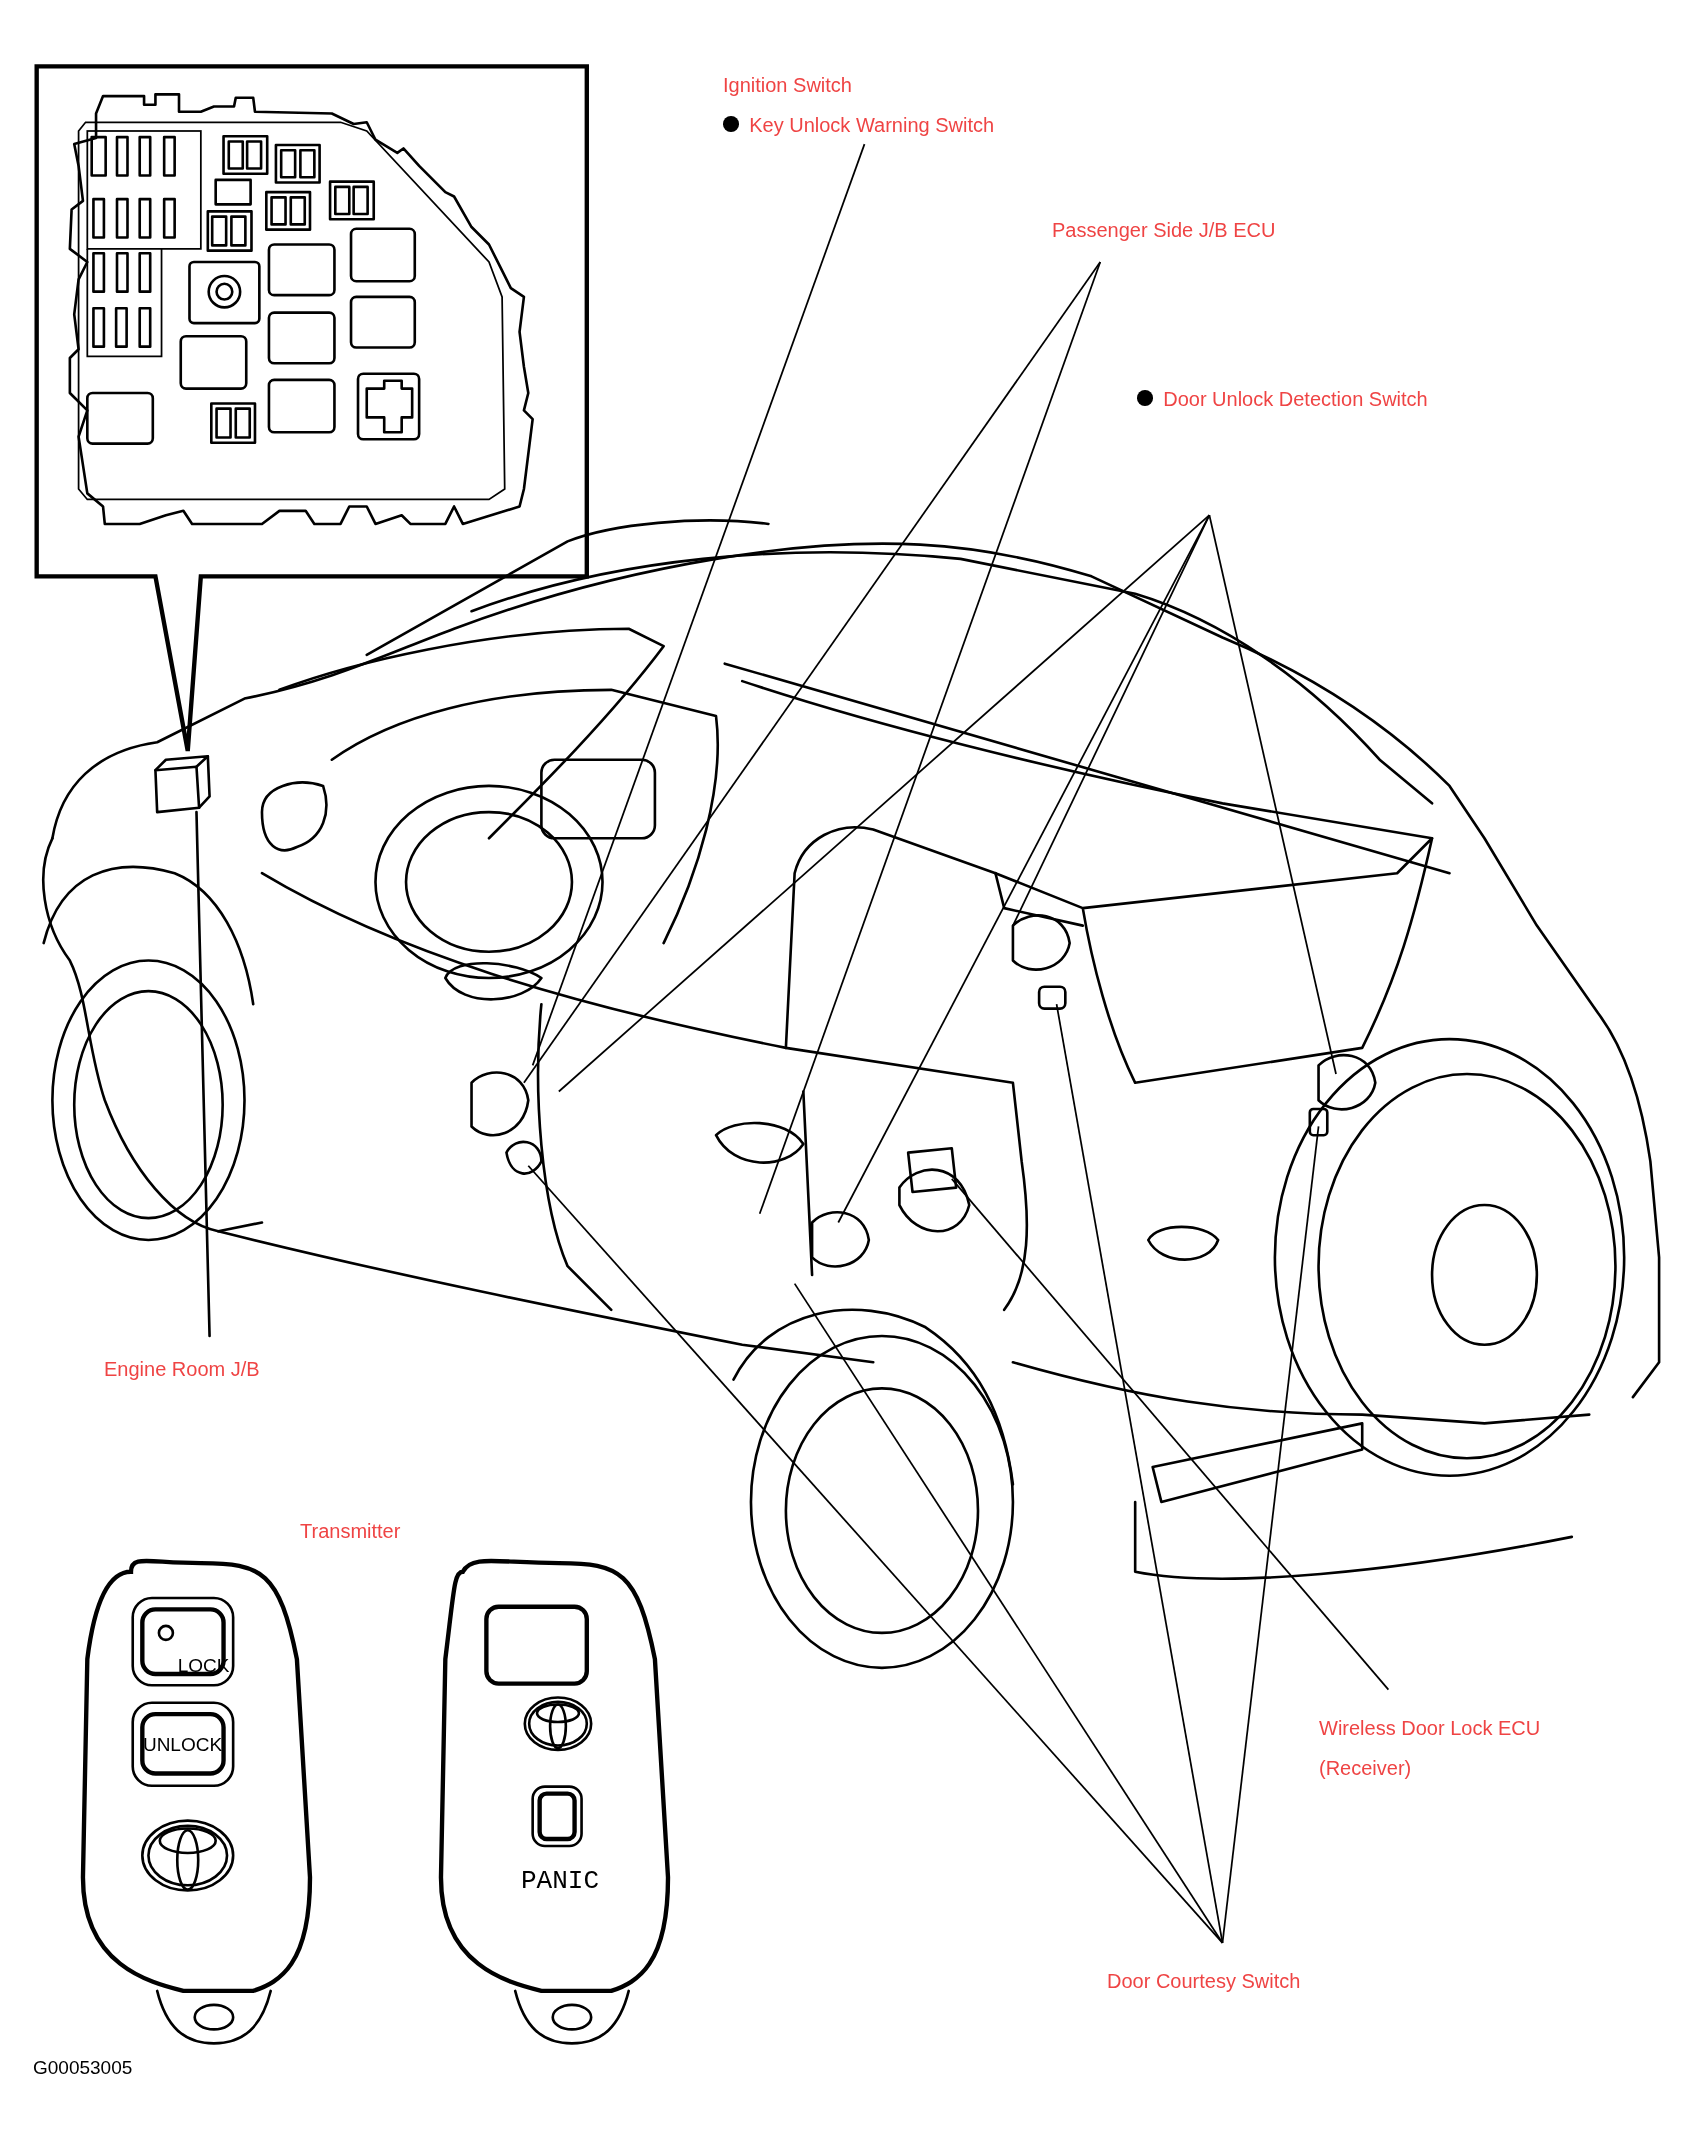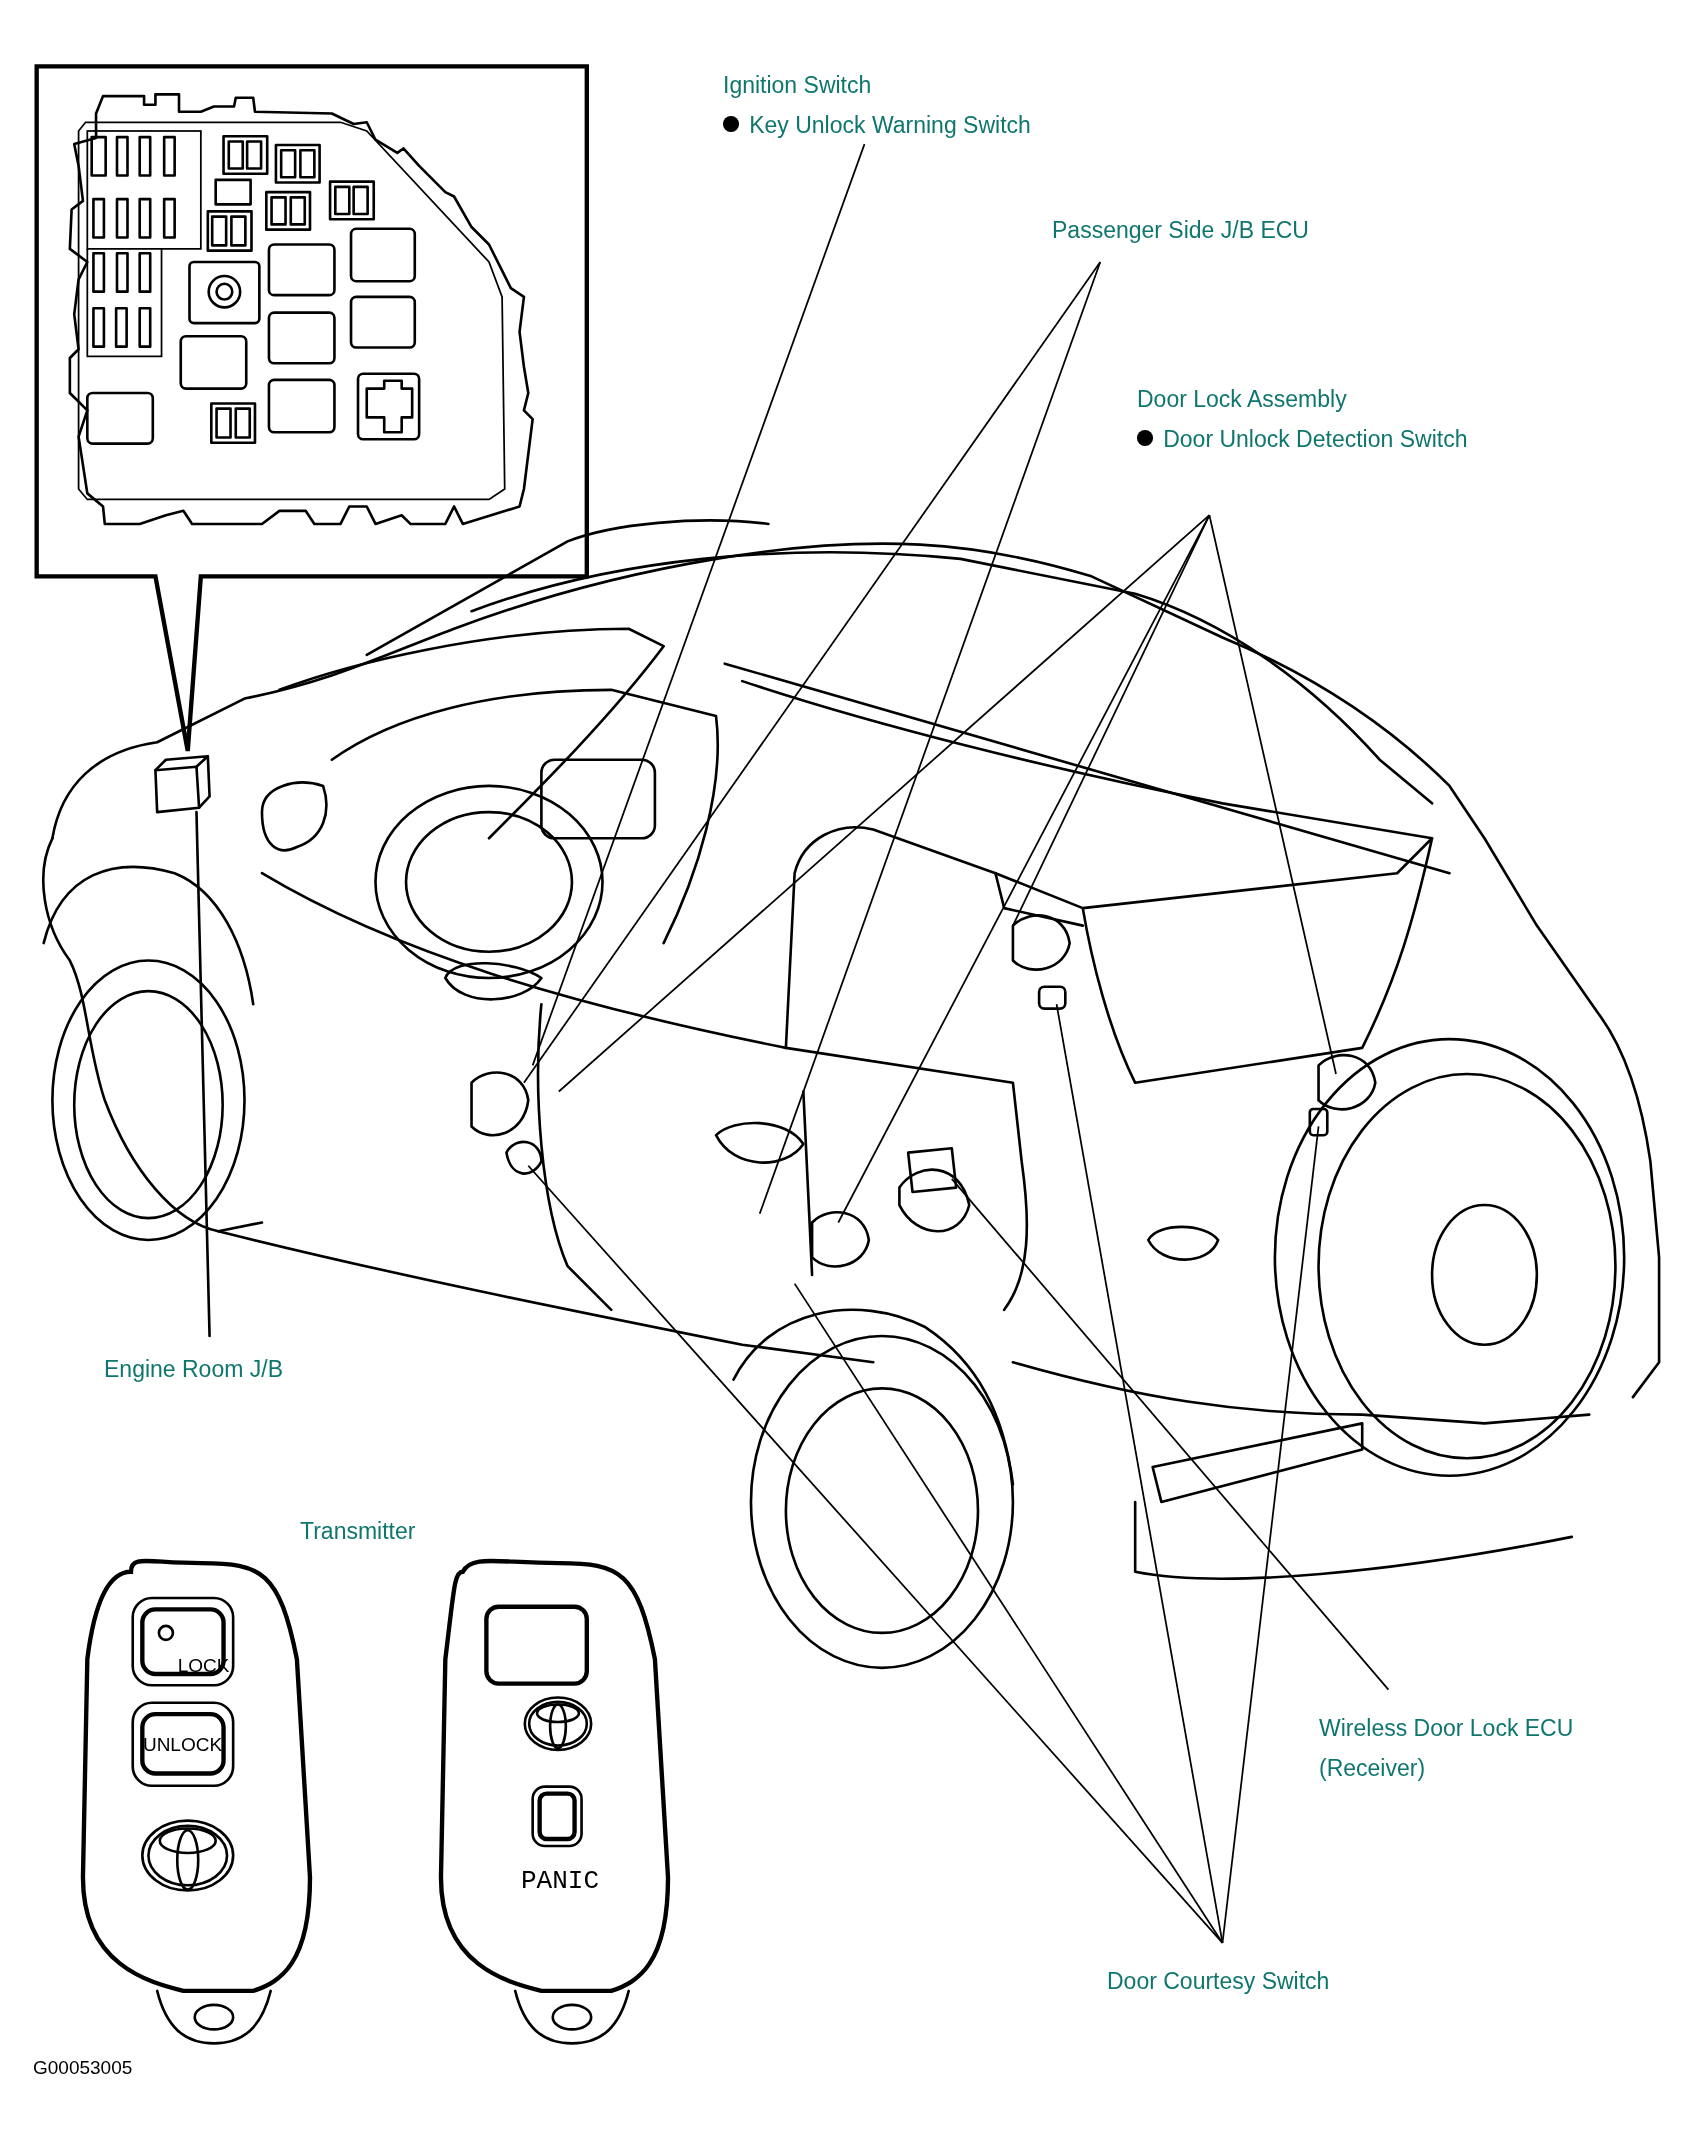--- a/index.html
+++ b/index.html
@@ -1,18 +1,18 @@
 <!DOCTYPE html>
 <html style="font-size:14px"><head>
 <meta charset="utf-8">
 <style>
   html,body{margin:0;padding:0;background:#fff;}
   body{width:1708px;height:2149px;position:relative;overflow:hidden;font-family:"Liberation Sans",sans-serif;color:#000;}
   svg.diagram{position:absolute;left:0;top:0;}
-  .lbl{position:absolute;font-family:"Liberation Sans",sans-serif;font-size:23px;line-height:40px;color:#0f766e;white-space:nowrap;}
+  .lbl{position:absolute;font-family:"Liberation Sans",sans-serif;font-size:20px;line-height:40px;color:#ef4444;white-space:nowrap;}
   .lbl .bullet{display:inline-block;width:15.7px;height:15.7px;border-radius:50%;background:#000;margin-right:10.5px;vertical-align:middle;position:relative;top:-2.6px;}
   .code{position:absolute;font-size:19px;left:33px;top:2057px;}
   .btn-txt{position:absolute;font-size:19px;text-align:center;}
   .panic-txt{position:absolute;font-size:26px;font-family:Liberation Mono, monospace;}
   .s{fill:none;stroke:#000;stroke-width:3;stroke-linejoin:round;stroke-linecap:round;}
   .t{fill:none;stroke:#000;stroke-width:2;}
   .k{fill:none;stroke:#000;stroke-width:5;}
 </style>
 </head>
 <body>
@@ -202,21 +202,20 @@
 </svg>
 
 <div class="lbl" style="left:723px;top:65px;">
   <div>Ignition Switch</div>
   <div><span class="bullet"></span><span>Key Unlock Warning Switch</span></div>
 </div>
 
 <div class="lbl" style="left:1052px;top:210px;">Passenger Side J/B ECU</div>
 
 <div class="lbl" style="left:1137px;top:379px;">
-  <div>Door Lock Assembly</div>
   <div><span class="bullet"></span><span>Door Unlock Detection Switch</span></div>
 </div>
 
 <div class="lbl" style="left:80px;top:1349px;margin-left:24px;">Engine Room J/B</div>
 
 <div class="lbl" style="left:1319px;top:1708px;">
   <div>Wireless Door Lock ECU</div>
   <div>(Receiver)</div>
 </div>
 

